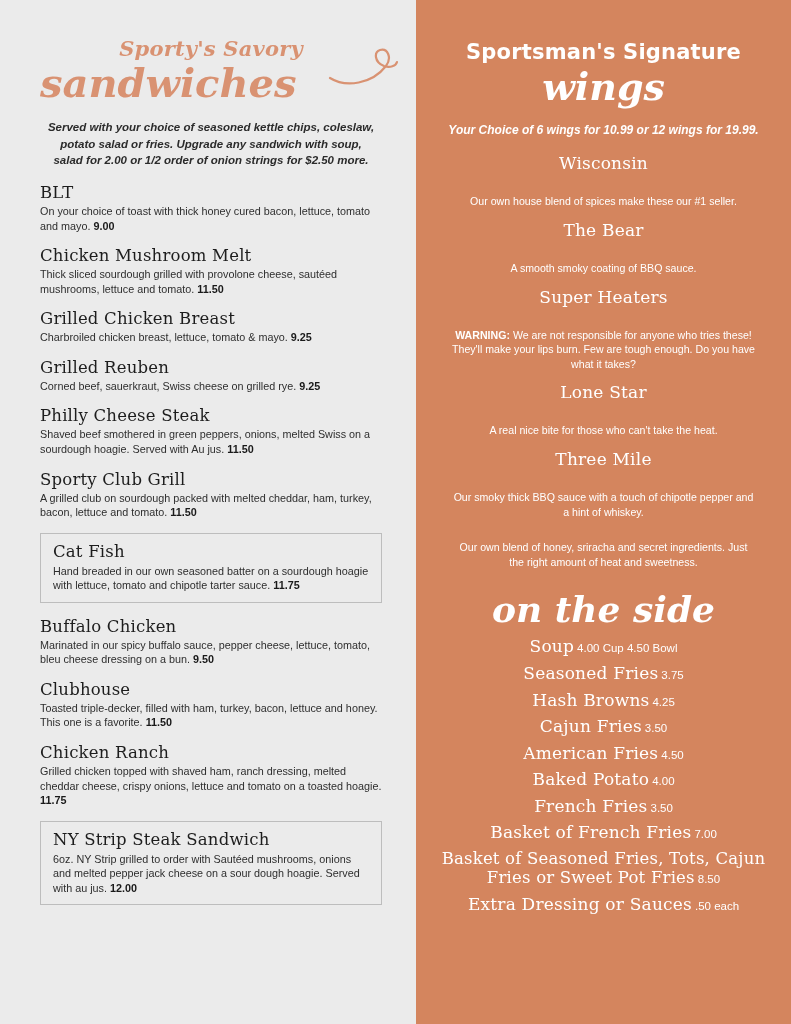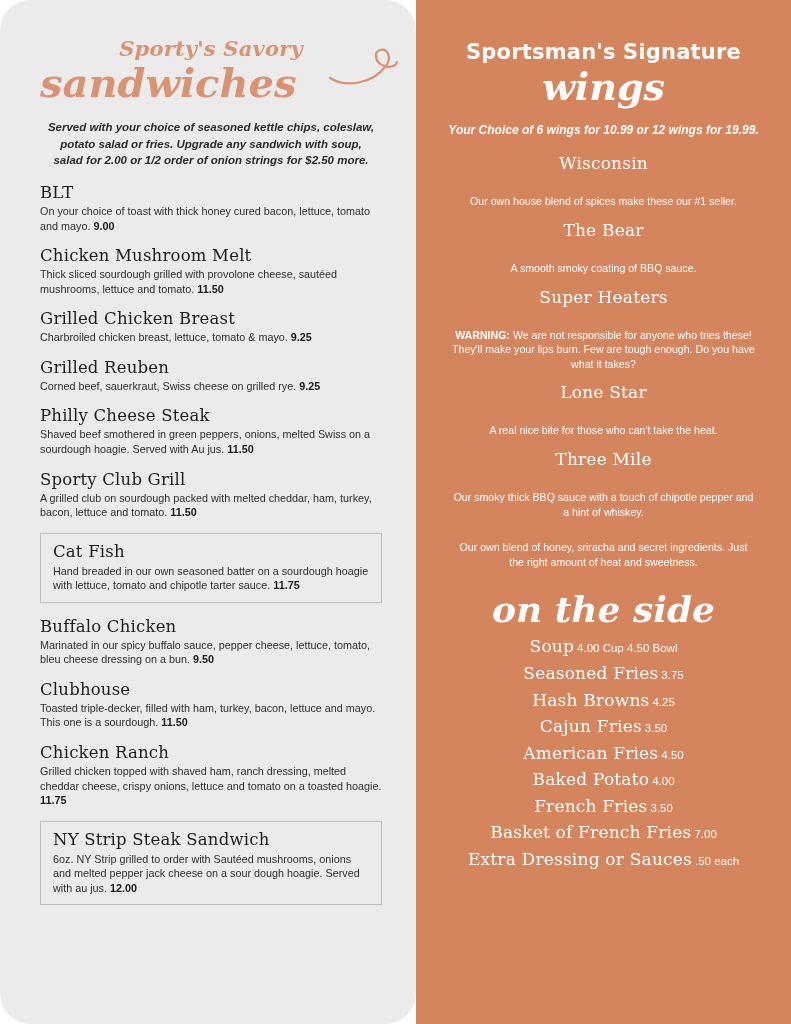--- a/index.html
+++ b/index.html
@@ -19,21 +19,20 @@
     height: 1024px;
     box-sizing: border-box;
   }
   
   .left {
     width: 416px;
     background: #ebebeb;
     box-sizing: border-box;
     padding: 26px 34px 10px 40px;
     position: relative;
-    border-radius: 31px;
   }
   .left-title-1 {
     font-family: "DejaVu Serif", serif;
     font-style: italic;
     font-weight: bold;
     font-size: 21px;
     color: #d99272;
     text-align: center;
     letter-spacing: .2px;
     margin: 10px 0 0 0;
@@ -224,21 +223,21 @@
       <div class="item-desc"><span>Hand breaded in our own seasoned batter on a sourdough hoagie with lettuce, tomato and chipotle tarter sauce.</span> <span class="price">11.75</span></div>
     </div>
 
     <div class="item">
       <div class="item-name">Buffalo Chicken</div>
       <div class="item-desc"><span>Marinated in our spicy buffalo sauce, pepper cheese, lettuce, tomato, bleu cheese dressing on a bun.</span> <span class="price">9.50</span></div>
     </div>
 
     <div class="item">
       <div class="item-name">Clubhouse</div>
-      <div class="item-desc"><span>Toasted triple-decker,  filled with ham, turkey, bacon, lettuce and mayo. This one is a sourdough.</span>  <span class="price">11.50</span></div>
+      <div class="item-desc"><span>Toasted triple-decker,  filled with ham, turkey, bacon, lettuce and honey. This one is a favorite.</span>  <span class="price">11.50</span></div>
     </div>
 
     <div class="item">
       <div class="item-name">Chicken Ranch</div>
       <div class="item-desc"><span>Grilled chicken topped with shaved ham, ranch dressing, melted cheddar cheese, crispy onions, lettuce and tomato on a toasted hoagie.</span> <span class="price">11.75</span></div>
     </div>
 
     <div class="boxed">
       <div class="item-name">NY Strip Steak Sandwich</div>
       <div class="item-desc"><span>6oz. NY Strip grilled to order with Sautéed mushrooms, onions and melted pepper jack cheese on a sour dough hoagie. Served with au jus.</span> <span class="price">12.00</span></div>
@@ -298,18 +297,21 @@
     </div>
     <div class="side-row">
       <span class="side-name">Baked Potato</span><span class="side-price">4.00</span>
     </div>
     <div class="side-row">
       <span class="side-name">French Fries</span><span class="side-price">3.50</span>
     </div>
     <div class="side-row">
       <span class="side-name">Basket of French Fries</span><span class="side-price">7.00</span>
     </div>
+    <div class="side-row two-line">
+      <span class="side-name">Basket of Seasoned Fries, Tots, Cajun Fries or Sweet Pot Fries</span><span class="side-price">8.50</span>
+    </div>
     <div class="side-row">
       <span class="side-name">Extra Dressing or Sauces</span><span class="side-price">.50 each</span>
     </div>
   </div>
 
 </div>
 
 </body></html>

